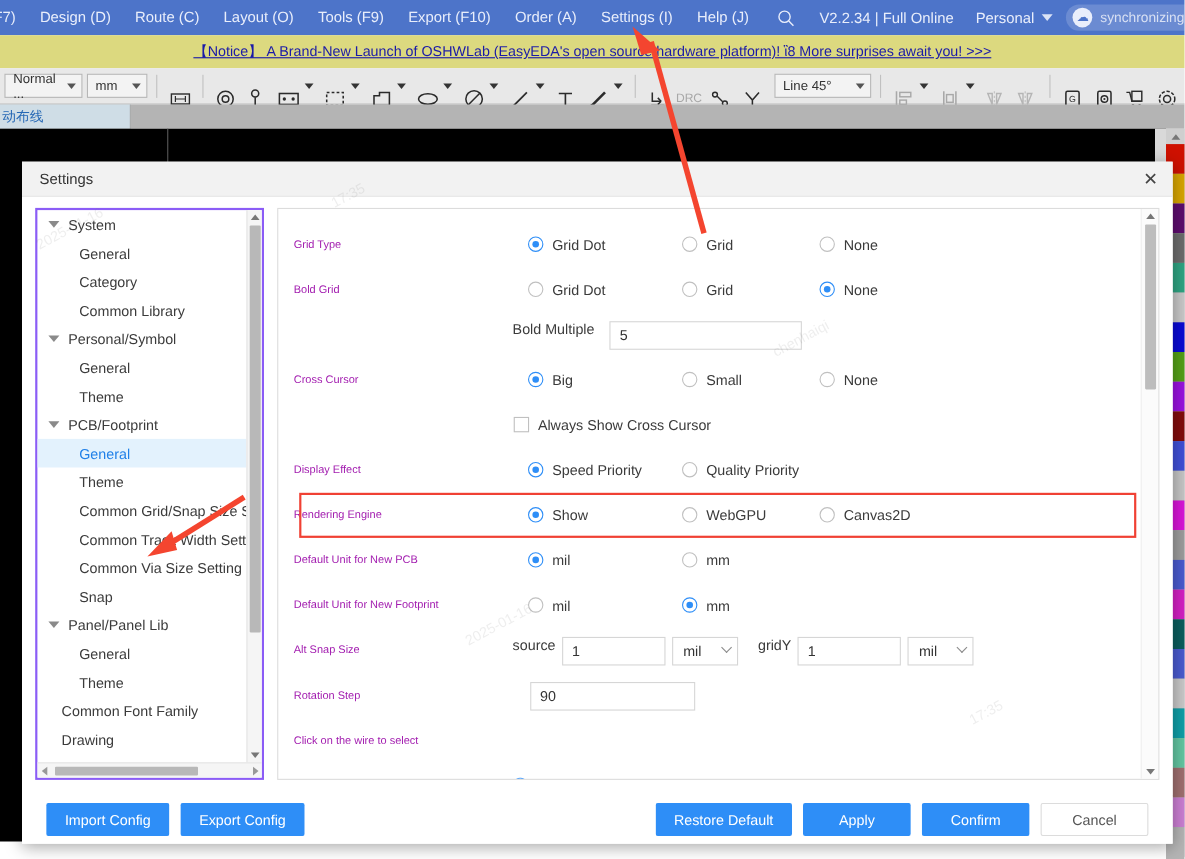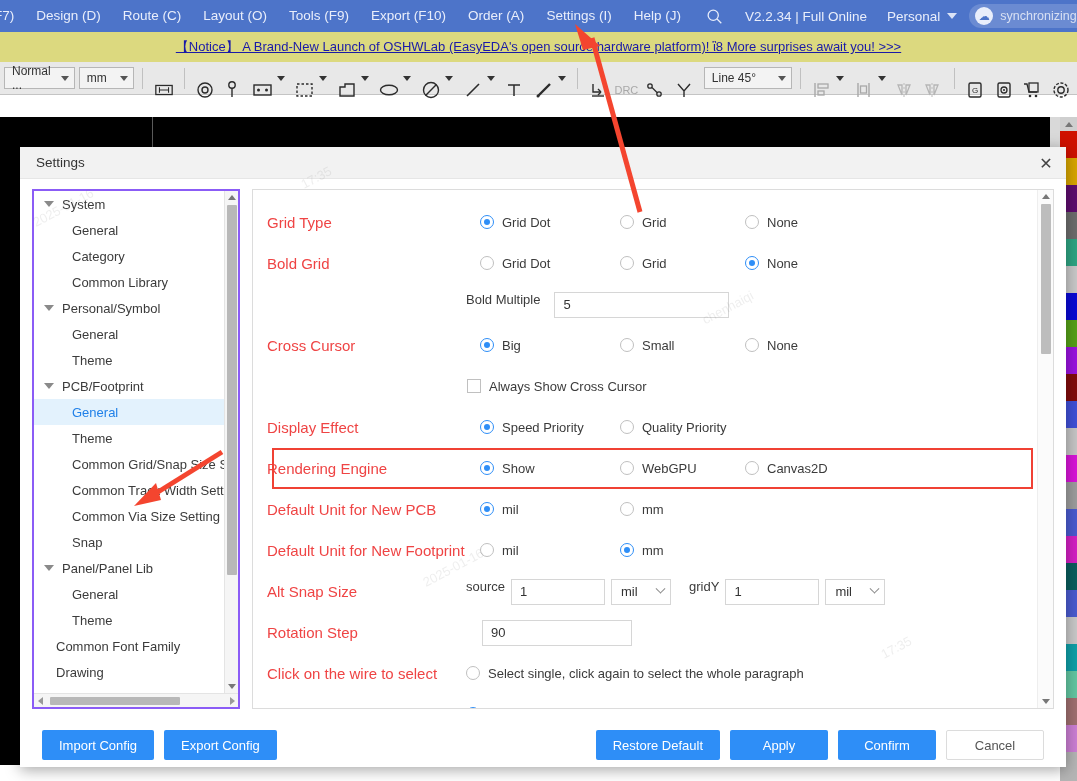--- a/index.html
+++ b/index.html
@@ -164,21 +164,21 @@
   .tri-left { width:0;height:0;border-top:4px solid transparent;border-bottom:4px solid transparent;border-right:5px solid #999; }
   .tri-right { width:0;height:0;border-top:4px solid transparent;border-bottom:4px solid transparent;border-left:5px solid #999; }
 
   
   .content-pane {
     position: relative; flex: 1; height: 520px;
     border: 1px solid #dcdcdc; background: #fff; overflow: hidden;
   }
   .rows { position:absolute; left:0; top:0; right:20px; top:0; padding: 12px 0 0 14px; }
   .row { display: flex; align-items: center; height: 41px; position: relative; }
-  .row-label { width: 205px; font-size: 15px; color: #ef4444; flex: none; }
+  .row-label { width: 205px; font-size: 10px; color: #a21caf; flex: none; }
   .opt {
     display: flex; gap: 8px;
     font-size: 13px; color: #3b3b3b; cursor: pointer;
   }
   .opt.c1 { position:absolute; left: 213px; }
   .opt.c2 { position:absolute; left: 353px; }
   .opt.c3 { position:absolute; left: 478px; }
   .radio {
     width: 14px; height: 14px; border-radius: 50%;
     border: 1px solid #c0c0c0; background:#fff; flex: none;
@@ -450,20 +450,25 @@
         </svg>
     </div>
     <div class="tb-ico">
       <svg width="20" height="20" viewBox="0 0 20 20">
           <circle cx="10" cy="10" r="3.2" fill="none" stroke="#2b2b2b" stroke-width="1.4"></circle>
           <circle cx="10" cy="10" r="7" fill="none" stroke="#2b2b2b" stroke-width="1.4" stroke-dasharray="3 1.6"></circle>
         </svg>
     </div>
   </div>
 
+  <div class="tabstrip">
+    <div class="doc-tab">
+      <span>动布线</span>
+    </div>
+  </div>
 
   <div class="canvas">
     <div class="canvas-div"></div>
   </div>
   <div class="canvas-vscroll"></div>
 
   <div class="palette">
     <div class="pal-scroll-top">
         <span class="tri-up"></span>
       </div>
@@ -727,24 +732,20 @@
 
           <div class="row">
             <div class="row-label">Rotation Step</div>
             <div class="opt c1" style="left:215px">
               <span class="txtbox" style="width:150px">90</span>
             </div>
           </div>
 
           <div class="row">
             <div class="row-label">Click on the wire to select</div>
-            <div class="opt c1" style="left:199px">
-              <span class="radio"></span>
-              <span>Select single, click again to select the whole paragraph</span>
-            </div>
           </div>
           <div class="row">
             <div class="row-label"></div>
             <div class="opt c1" style="left:199px">
               <span class="radio on"></span>
               <span>Select the whole paragraph, click again to select single</span>
             </div>
           </div>
 
         </div>

